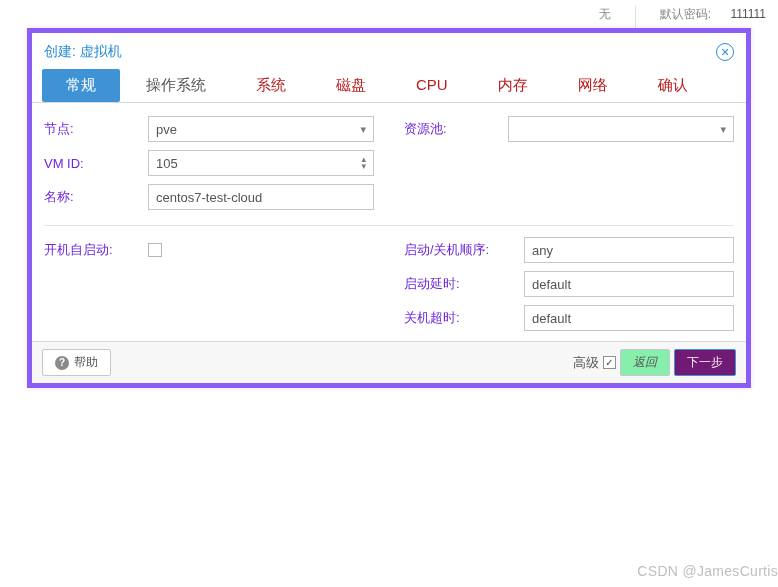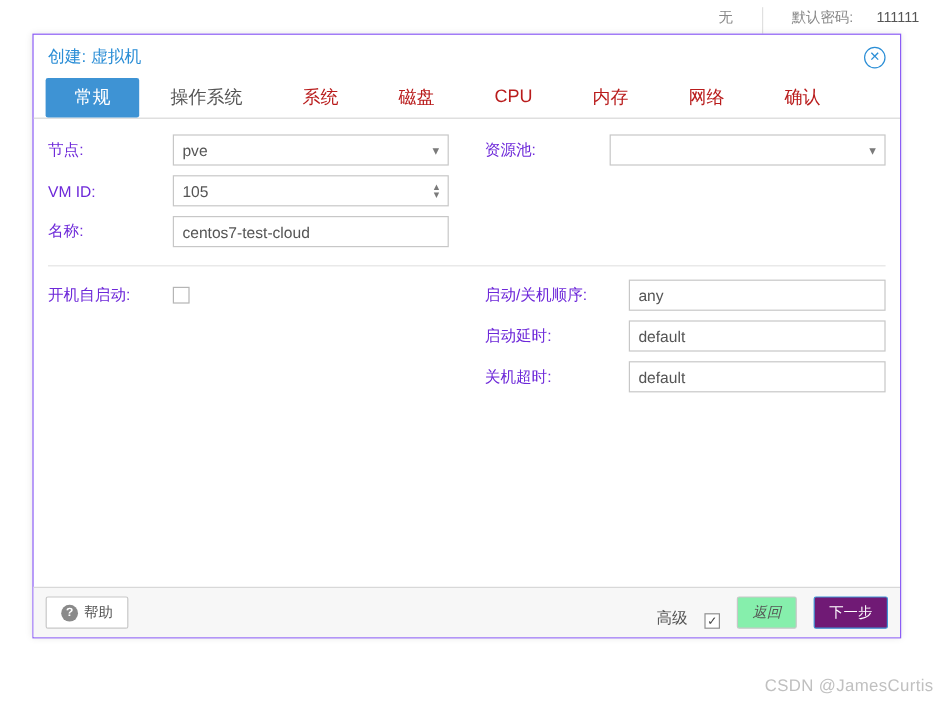--- a/index.html
+++ b/index.html
@@ -18,23 +18,23 @@
     padding: 6px 12px;
     display: flex; justify-content: flex-end; gap: 24px;
     color: #777; font-size: 12px;
   }
   .bg-top .divider { width:1px; height:30px; background:#e0e0e0; }
   .bg-top .lbl { color:#888; }
   .bg-top .val { color:#555; margin-left: 16px; }
   .modal {
     position: absolute;
     top: 28px; left: 27px;
-    width: 724px; height: 504px;
+    width: 724px; height: 360px;
     background: #fff;
-    border: 1px solid #8b5cf6;
+    border: 5px solid #8b5cf6;
     display: flex; flex-direction: column;
     box-shadow: 0 0 6px rgba(0,0,0,0.1);
   }
   .titlebar {
     display: flex; align-items: center; justify-content: space-between;
     padding: 10px 12px 8px 12px;
     color: #2b8ed6; font-size: 14px;
   }
   .close-btn {
     width: 18px; height: 18px; border: 1.5px solid #2b8ed6; border-radius: 50%;
@@ -96,21 +96,21 @@
     background: #f7f7f7;
   }
   .btn {
     border: 1px solid #c7c7c7; background: #fff;
     padding: 4px 12px; font-size: 12px; cursor: pointer;
     color: #555; border-radius: 2px;
     display: inline-flex; align-items: center; gap: 5px;
   }
   .btn.primary { background: #701a75; color: #fff; border-color: #3e93d4; }
   .btn.dim { background: #86efac; font-style: italic; }
-  .footer-right { display: flex; align-items: flex-end; gap: 14px; }
+  .footer-right { display: flex; align-items: center; gap: 4px; }
   .adv-check {
     width: 13px; height: 13px; border: 1px solid #8f8f8f;
     display: inline-flex; align-items: center; justify-content: center;
     font-size: 10px; color: #444; background: #fff;
   }
   .help-icon {
     width: 14px; height: 14px; border-radius: 50%;
     background: #8a8a8a; color: #fff; font-size: 10px;
     display: inline-flex; align-items: center; justify-content: center;
     font-weight: bold;

